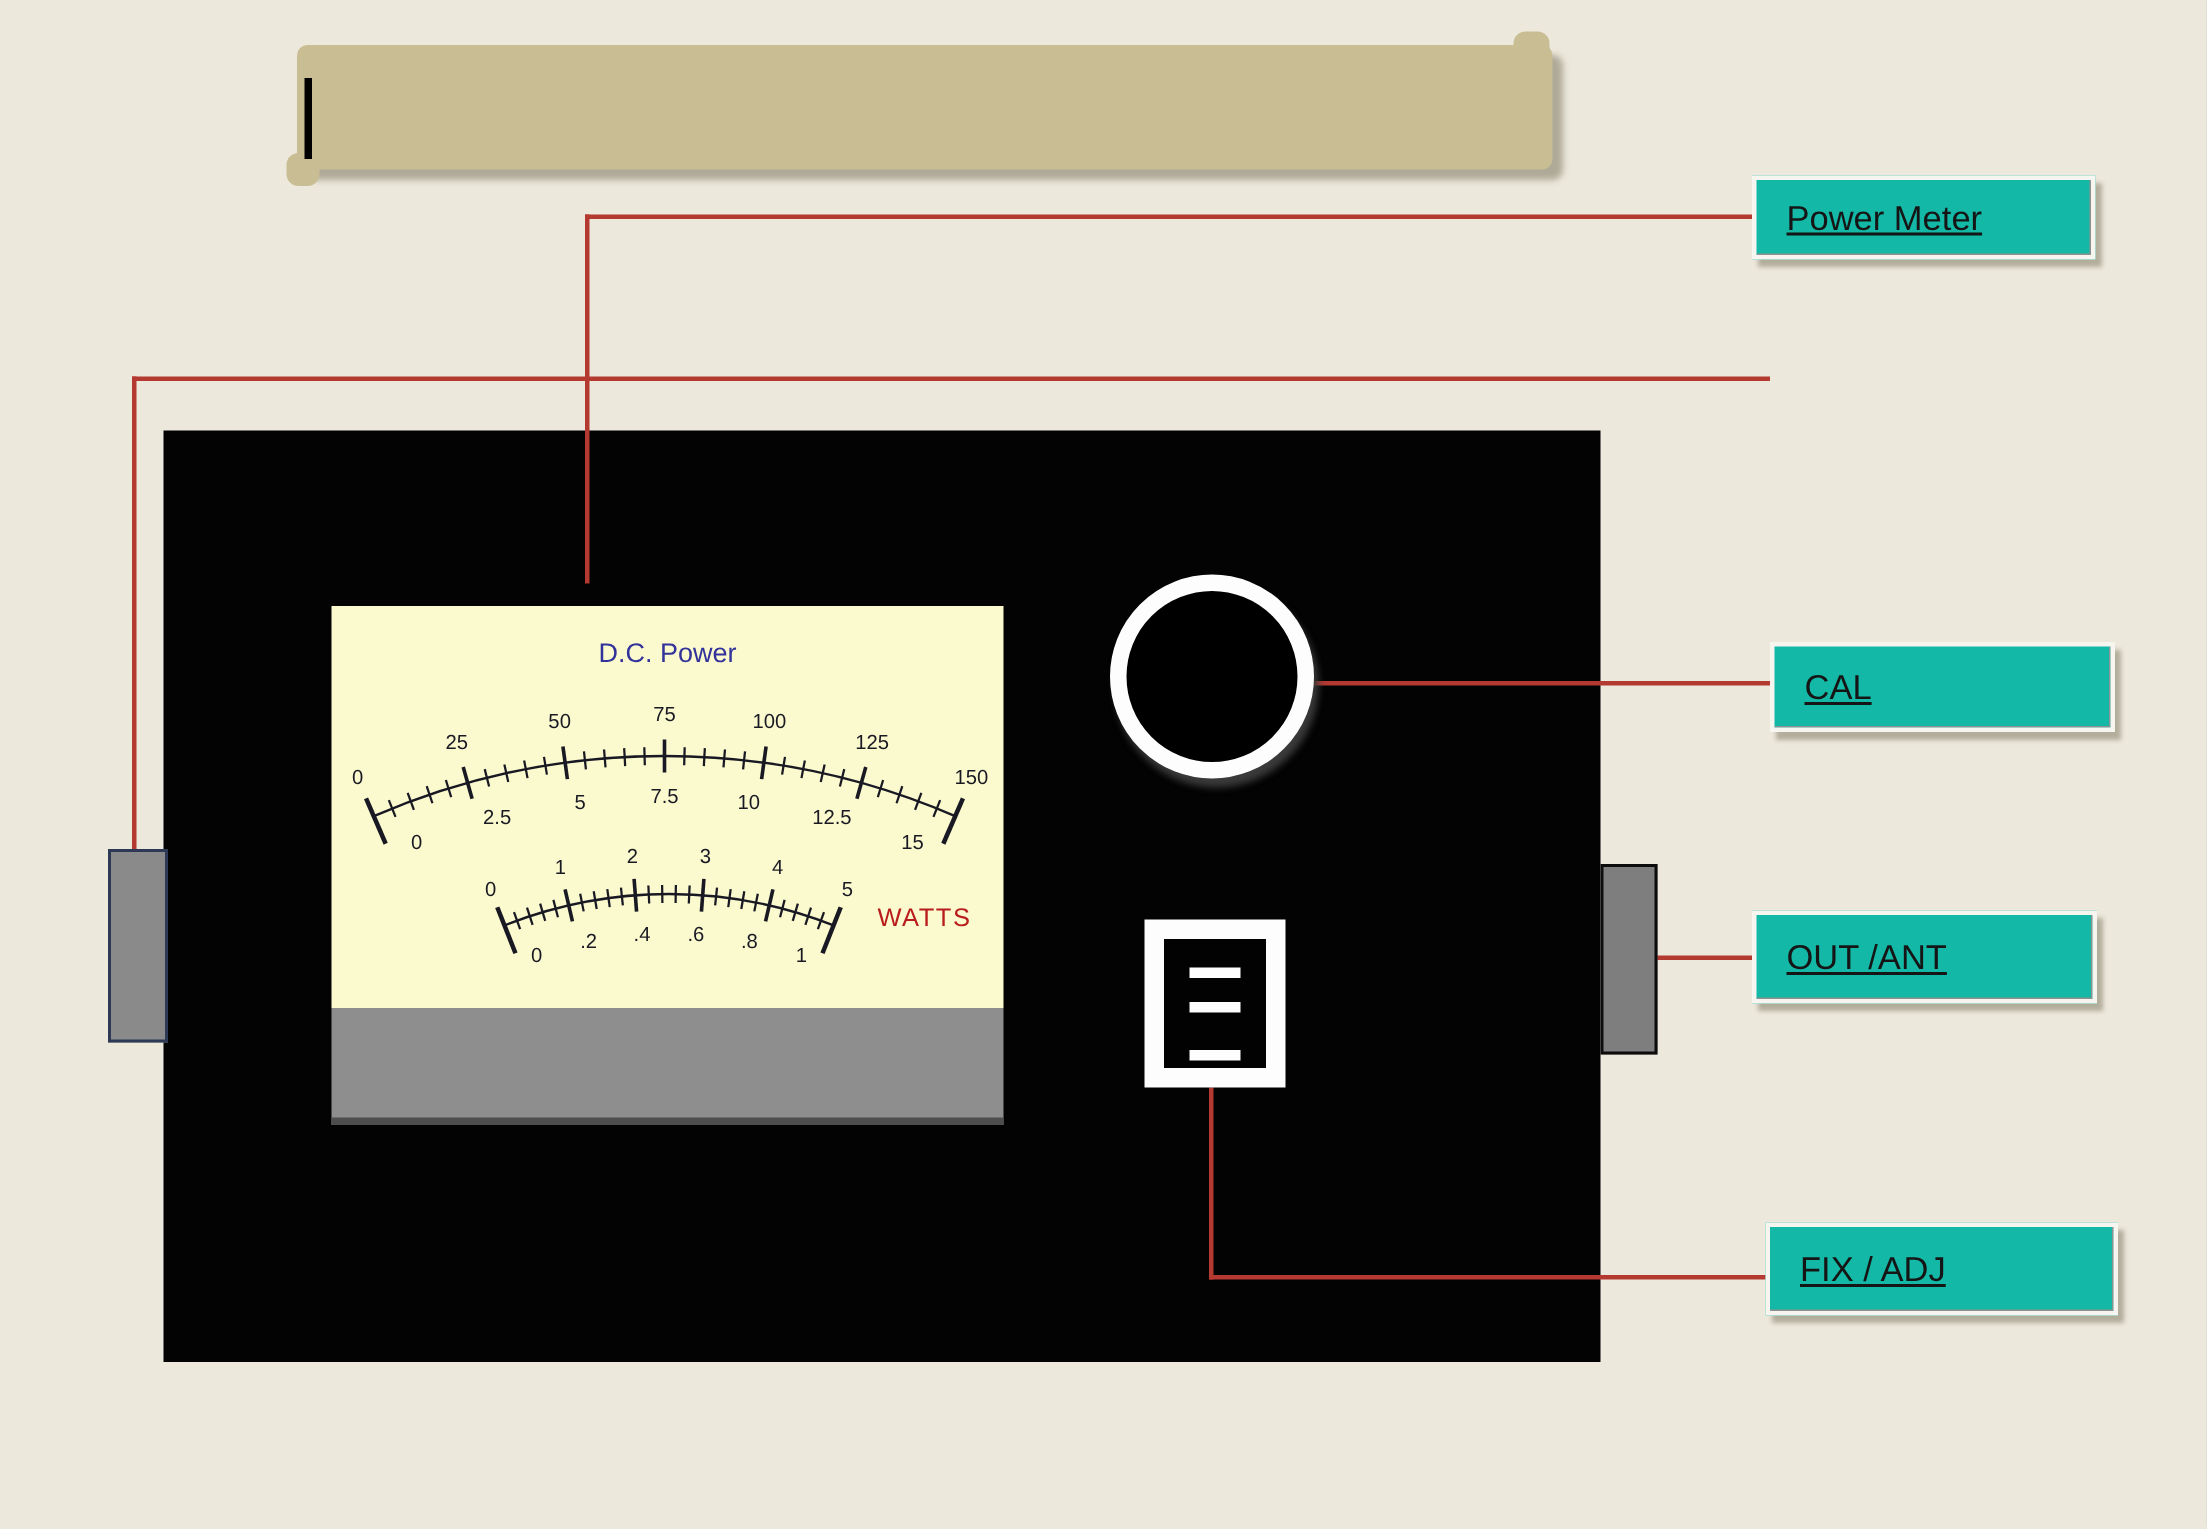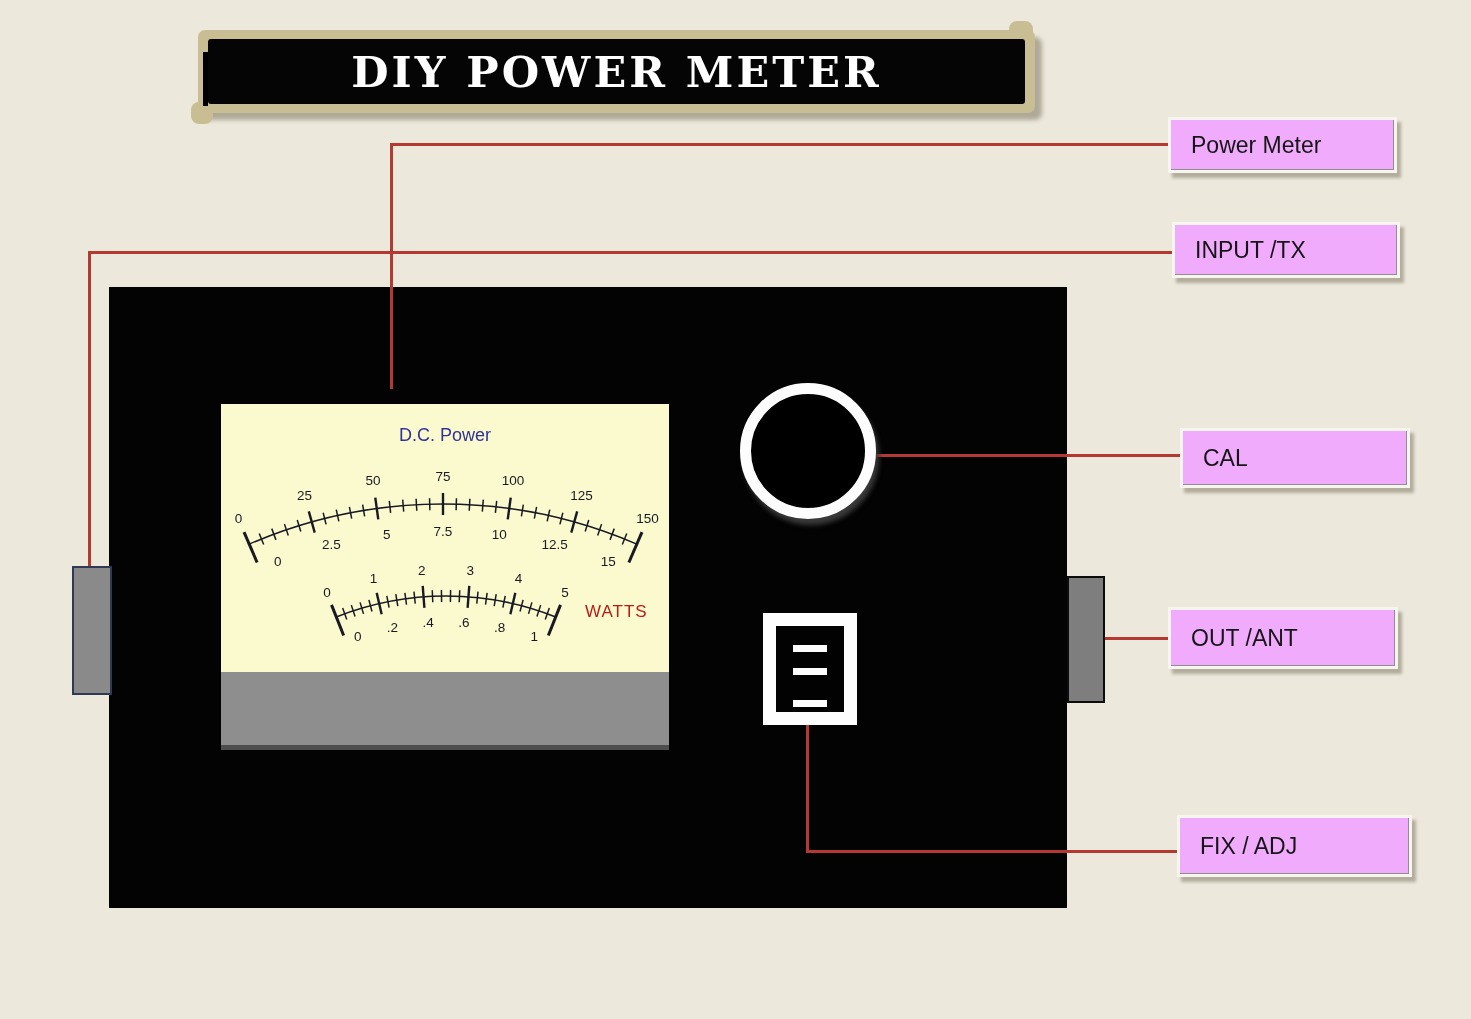--- a/index.html
+++ b/index.html
@@ -46,41 +46,38 @@
         background:#000;border:11px solid #fdfdfd;
         box-shadow:3px 6px 5px #3a3a3a;}
 
   
   .switch{position:absolute;left:763px;top:613px;width:68px;height:86px;
           background:#020202;border:13px solid #fdfdfd;}
   .switch-bar{position:absolute;left:17px;width:34px;height:7px;background:#fdfdfd;}
   .switch-bar.b1{top:19px}.switch-bar.b2{top:42px}.switch-bar.b3{top:74px}
 
   
-  .callout{position:absolute;background:#f0abfc;border:3px solid #f7f5f0;
+  .callout{position:absolute;background:#14b8a6;border:3px solid #f7f5f0;
            box-shadow:4px 5px 3px #b3ad9c, inset -1px -1px 0 #909090;
            color:#151515;font-size:23px;display:flex;align-items:center;
-           padding-left:20px;box-sizing:border-box;white-space:nowrap;}
+           padding-left:20px;box-sizing:border-box;white-space:nowrap;text-decoration:underline;}
   .co-power{left:1168px;top:117px;width:229px;height:56px;}
   .co-input{left:1172px;top:222px;width:228px;height:56px;}
   .co-cal{left:1180px;top:428px;width:230px;height:60px;}
   .co-out{left:1168px;top:607px;width:230px;height:62px;}
   .co-fix{left:1177px;top:815px;width:235px;height:62px;}
 </style>
 </head>
 <body>
 
 <div id="stage">
 
   <div class="banner">
     <div class="banner-ear-tr"></div>
     <div class="banner-ear-bl"></div>
-    <div class="banner-inner">
-      <span class="banner-title">DIY POWER METER</span>
-    </div>
     <div class="banner-pin"></div>
   </div>
 
   <div class="device"></div>
 
   <div class="meter">
     <div class="meter-face">
       <div class="meter-title">D.C. Power</div>
       <svg id="scale-svg" width="448" height="268" viewBox="0 0 448 268">
           <path d="M 28.191829370227083 140.1357426662172 A 488 488 0 0 1 415.8081706297729 140.1357426662172" fill="none" stroke="#191923" stroke-width="1.6"></path>
@@ -190,23 +187,20 @@
     <div class="switch-bar b2"></div>
     <div class="switch-bar b3"></div>
   </div>
 
   <div class="connector connector-left"></div>
   <div class="connector connector-right"></div>
 
   <div class="callout co-power">
     <span>Power Meter</span>
   </div>
-  <div class="callout co-input">
-    <span>INPUT /TX</span>
-  </div>
   <div class="callout co-cal">
     <span>CAL</span>
   </div>
   <div class="callout co-fix">
     <span>FIX / ADJ</span>
   </div>
   <div class="callout co-out">
     <span>OUT /ANT</span>
   </div>
 

